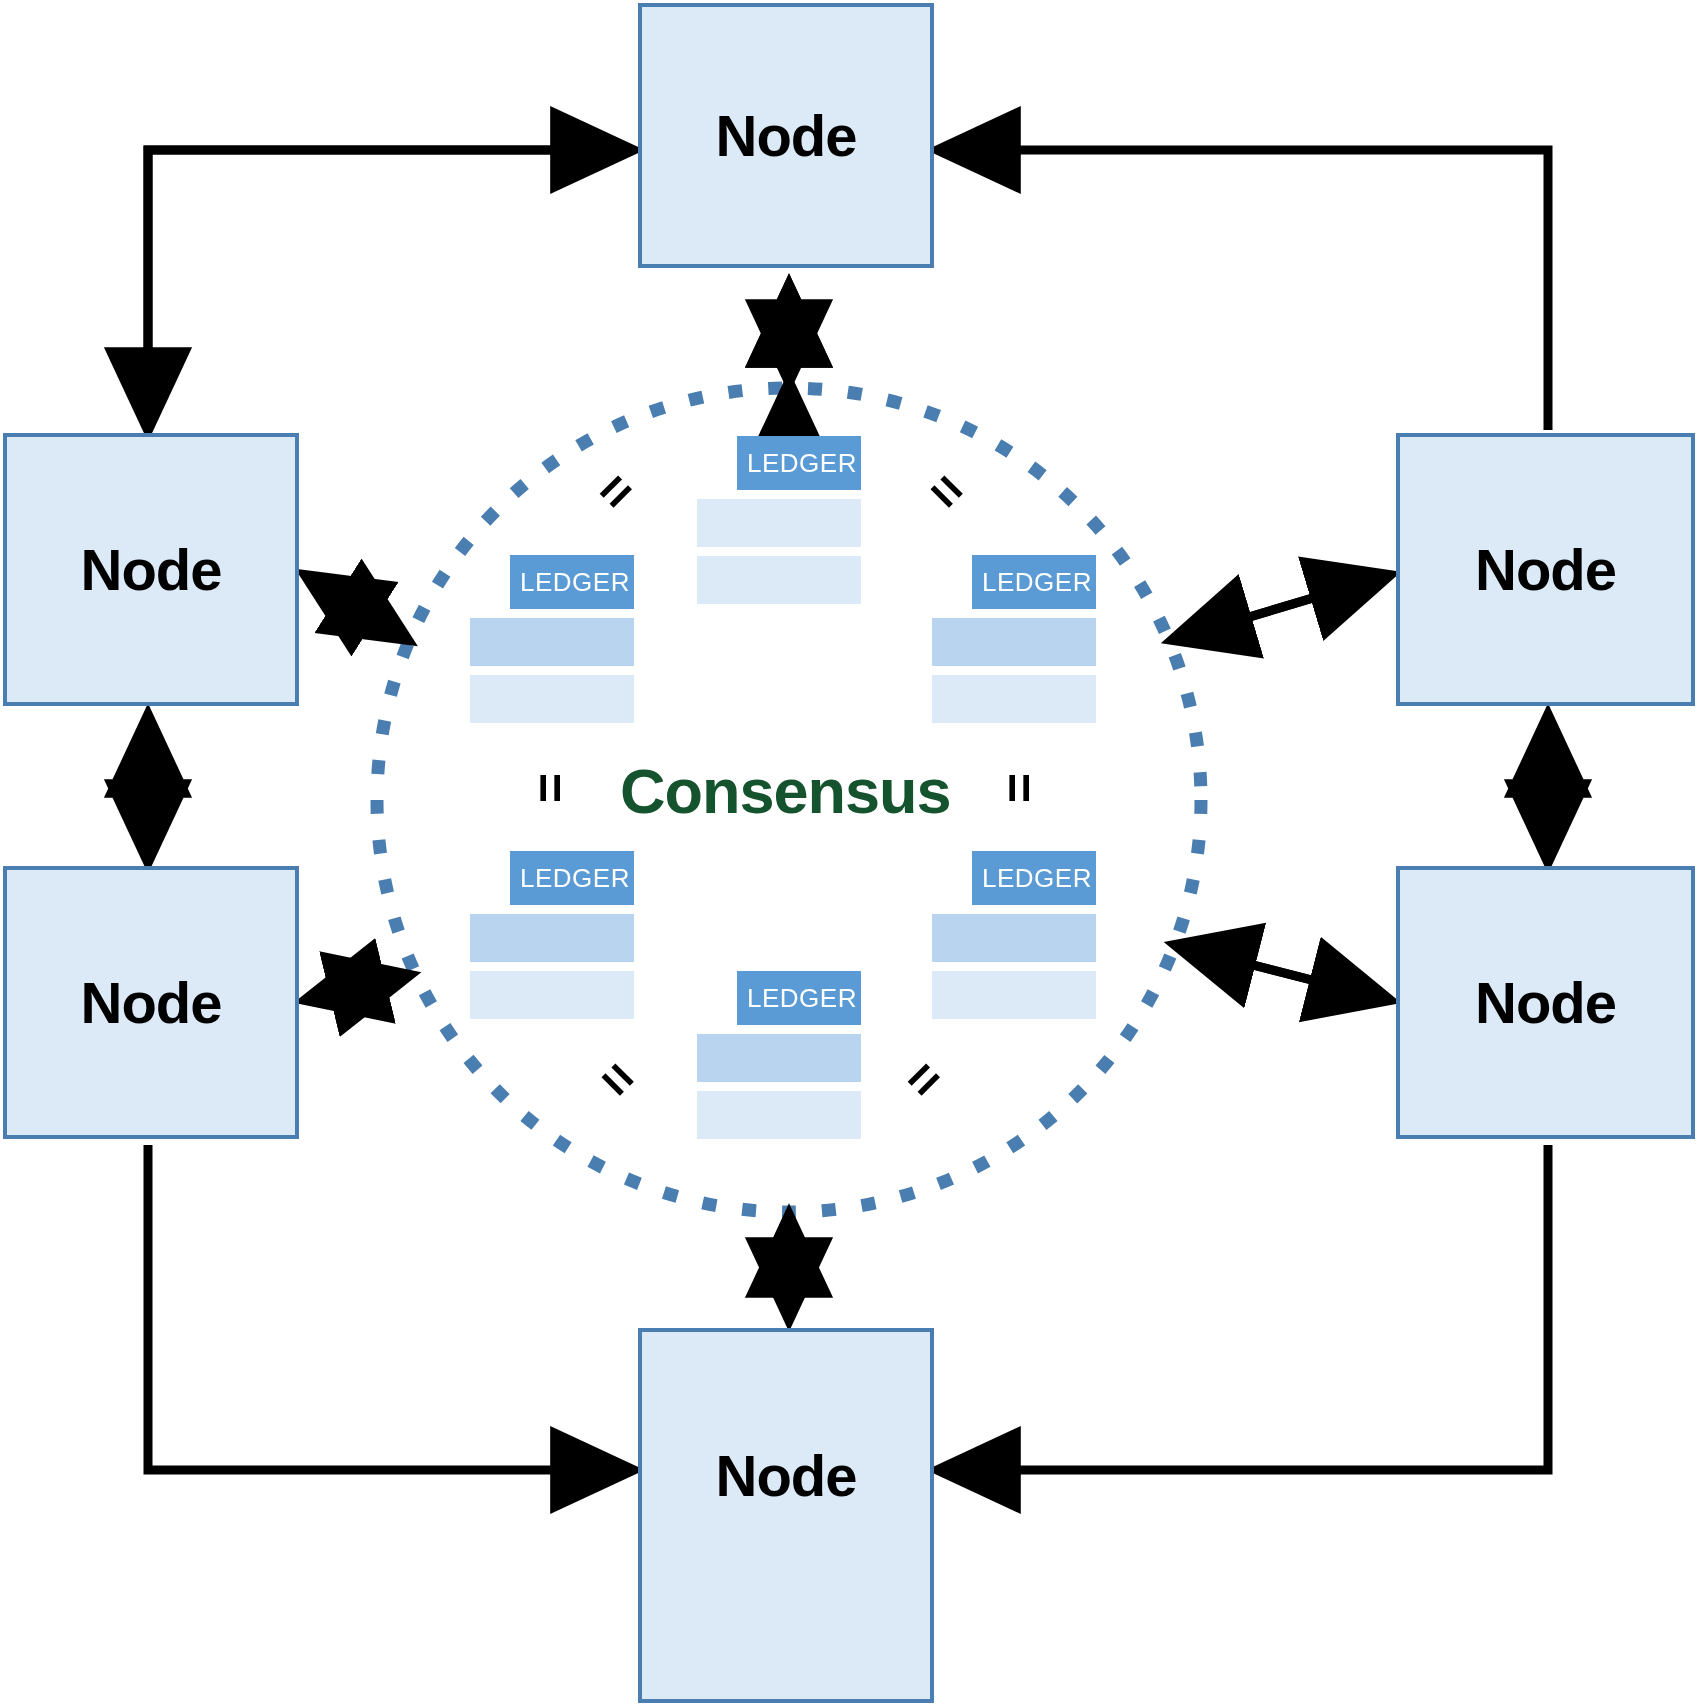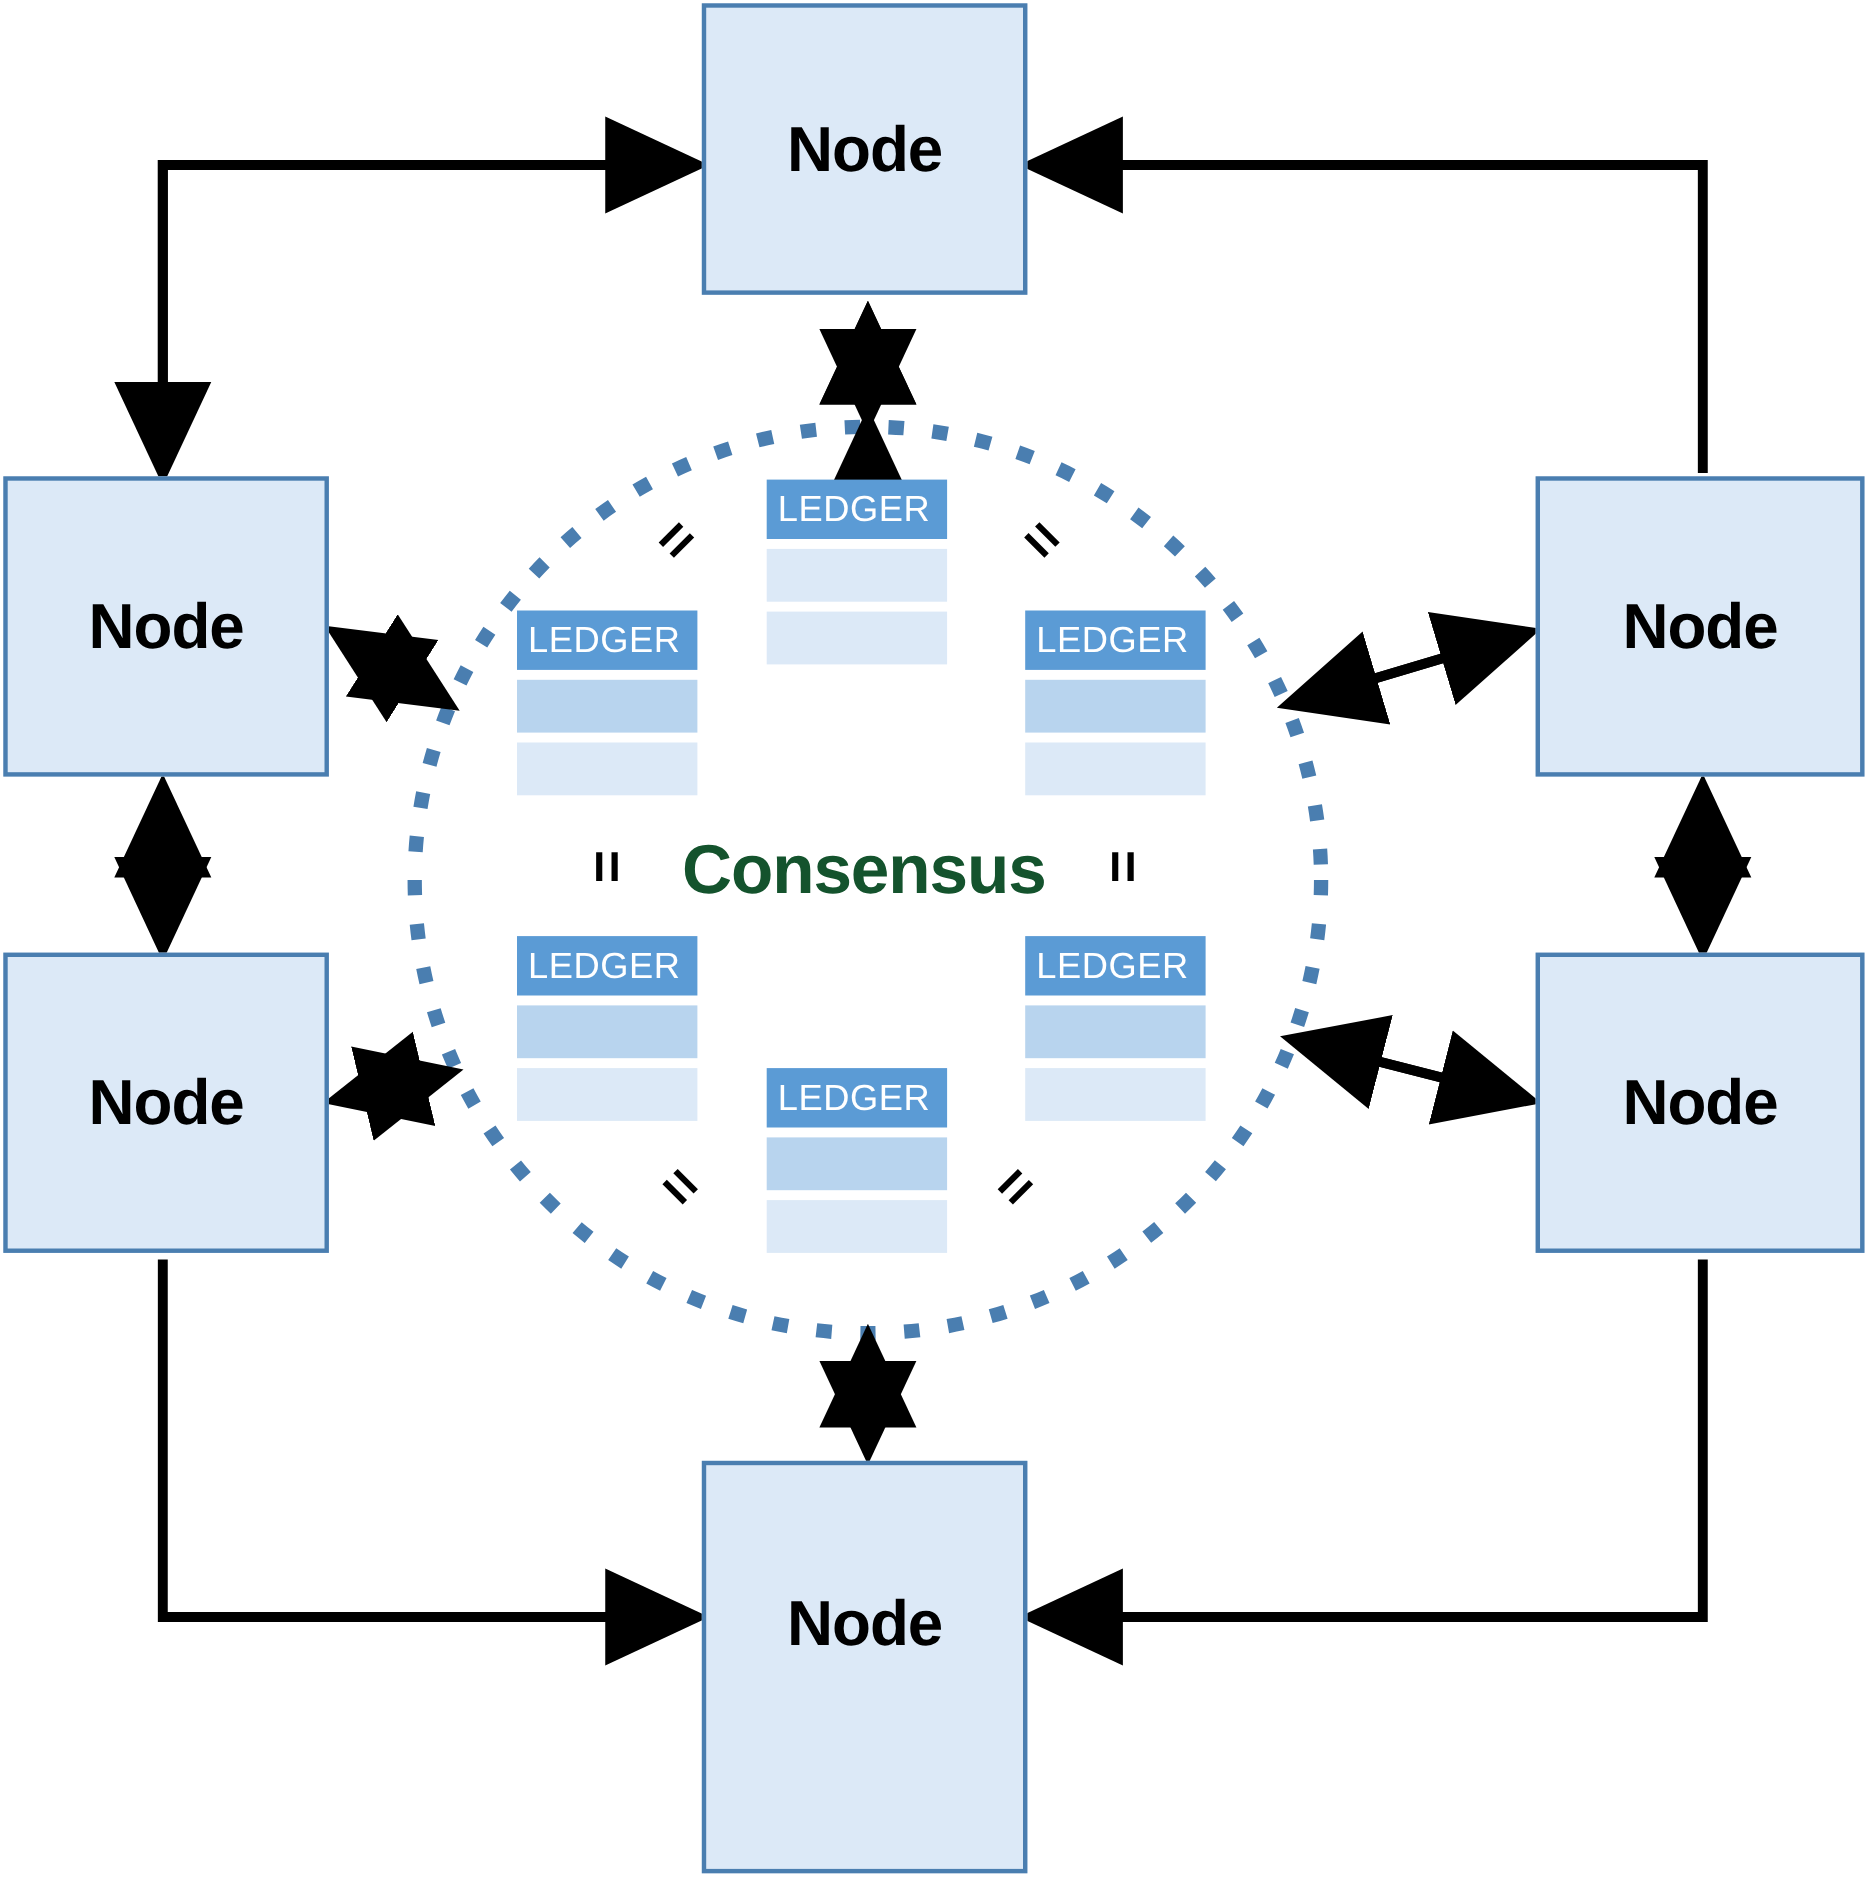--- a/index.html
+++ b/index.html
@@ -19,27 +19,28 @@
     font-size:58px;
     color:#000;
     letter-spacing:-1px;
     line-height:1;
   }
   .ledger{position:absolute;width:164px;}
   .ledger .hdr{
     background:#5b9bd5;
     color:#ffffff;
     font-family:"Liberation Sans",sans-serif;
-    font-size:33px;
+    font-size:26px;
     line-height:54px;
     height:54px;
     padding-left:10px;
     box-sizing:border-box;
     letter-spacing:0.5px;
     white-space:nowrap;
+    margin-left:40px;
   }
   .ledger .r1{background:#b8d4ee;height:48px;margin-top:9px;}
   .ledger .r2{background:#dce9f7;height:48px;margin-top:9px;}
   .consensus{
     position:absolute;
     font-family:"Liberation Sans",sans-serif;
     font-weight:bold;
     font-size:63px;
     color:#14532d;
     white-space:nowrap;

